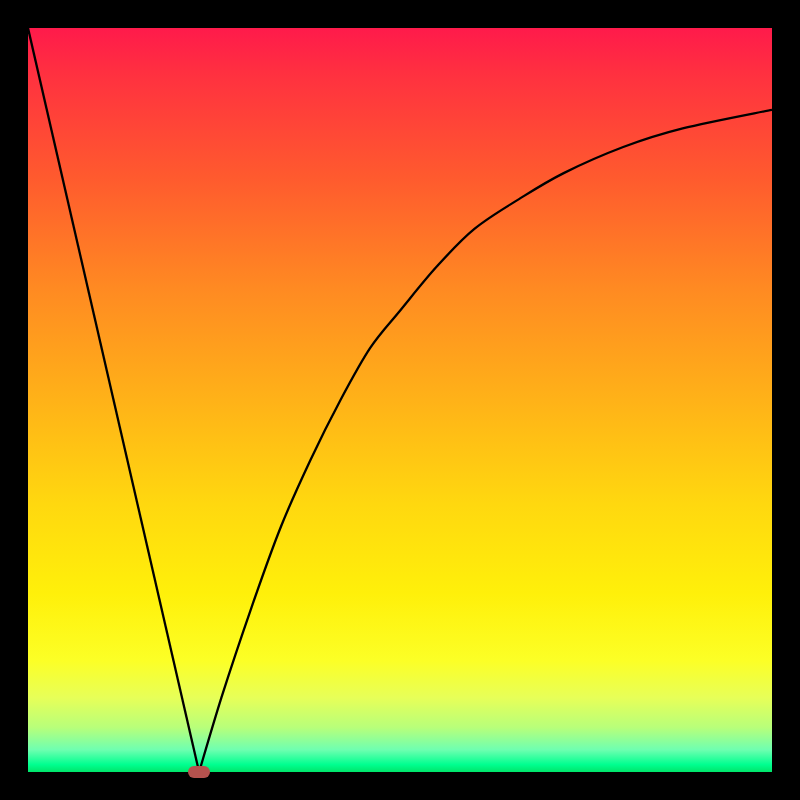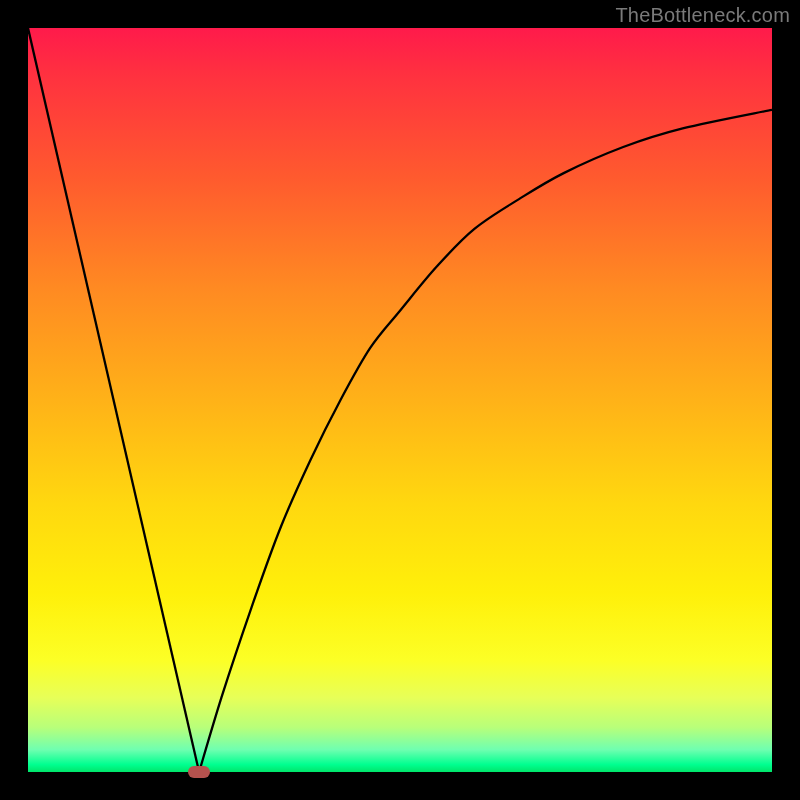--- a/index.html
+++ b/index.html
@@ -61,21 +61,20 @@
     height: 12px;
     border-radius: 6px;
     background: #b5524e;
     transform: translate(-50%, -50%);
   }
 </style>
 </head>
 <body>
 
 <div class="frame">
-  <div class="attribution">TheBottleneck.com</div>
 
   <div class="plot">
     <svg class="curve" viewBox="0 0 744 744" preserveAspectRatio="none">
       <path fill="none" stroke="#000" stroke-width="2.3" d="M 0.0 0.0 L 171.1 744.0"></path>
       <path fill="none" stroke="#000" stroke-width="2.3" d="M 171.1 744.0 C 174.8 731.6, 184.8 696.9, 193.4 669.6 C 202.1 642.3, 213.3 608.8, 223.2 580.3 C 233.1 551.8, 243.0 523.3, 253.0 498.5 C 262.9 473.7, 272.8 452.6, 282.7 431.5 C 292.6 410.4, 302.6 390.6, 312.5 372.0 C 322.4 353.4, 332.3 334.8, 342.2 319.9 C 352.2 305.0, 360.8 296.4, 372.0 282.7 C 383.2 269.1, 396.8 251.7, 409.2 238.1 C 421.6 224.4, 432.8 212.0, 446.4 200.9 C 460.0 189.7, 476.2 180.4, 491.0 171.1 C 505.9 161.8, 518.3 153.8, 535.7 145.1 C 553.0 136.4, 575.4 126.5, 595.2 119.0 C 615.0 111.6, 629.9 106.6, 654.7 100.4 C 679.5 94.2, 729.1 84.9, 744.0 81.8"></path>
     </svg>
     <div class="marker" style="left:171.1px;top:744.0px;background:#b5524e;"></div>
   </div>
 </div>
 

